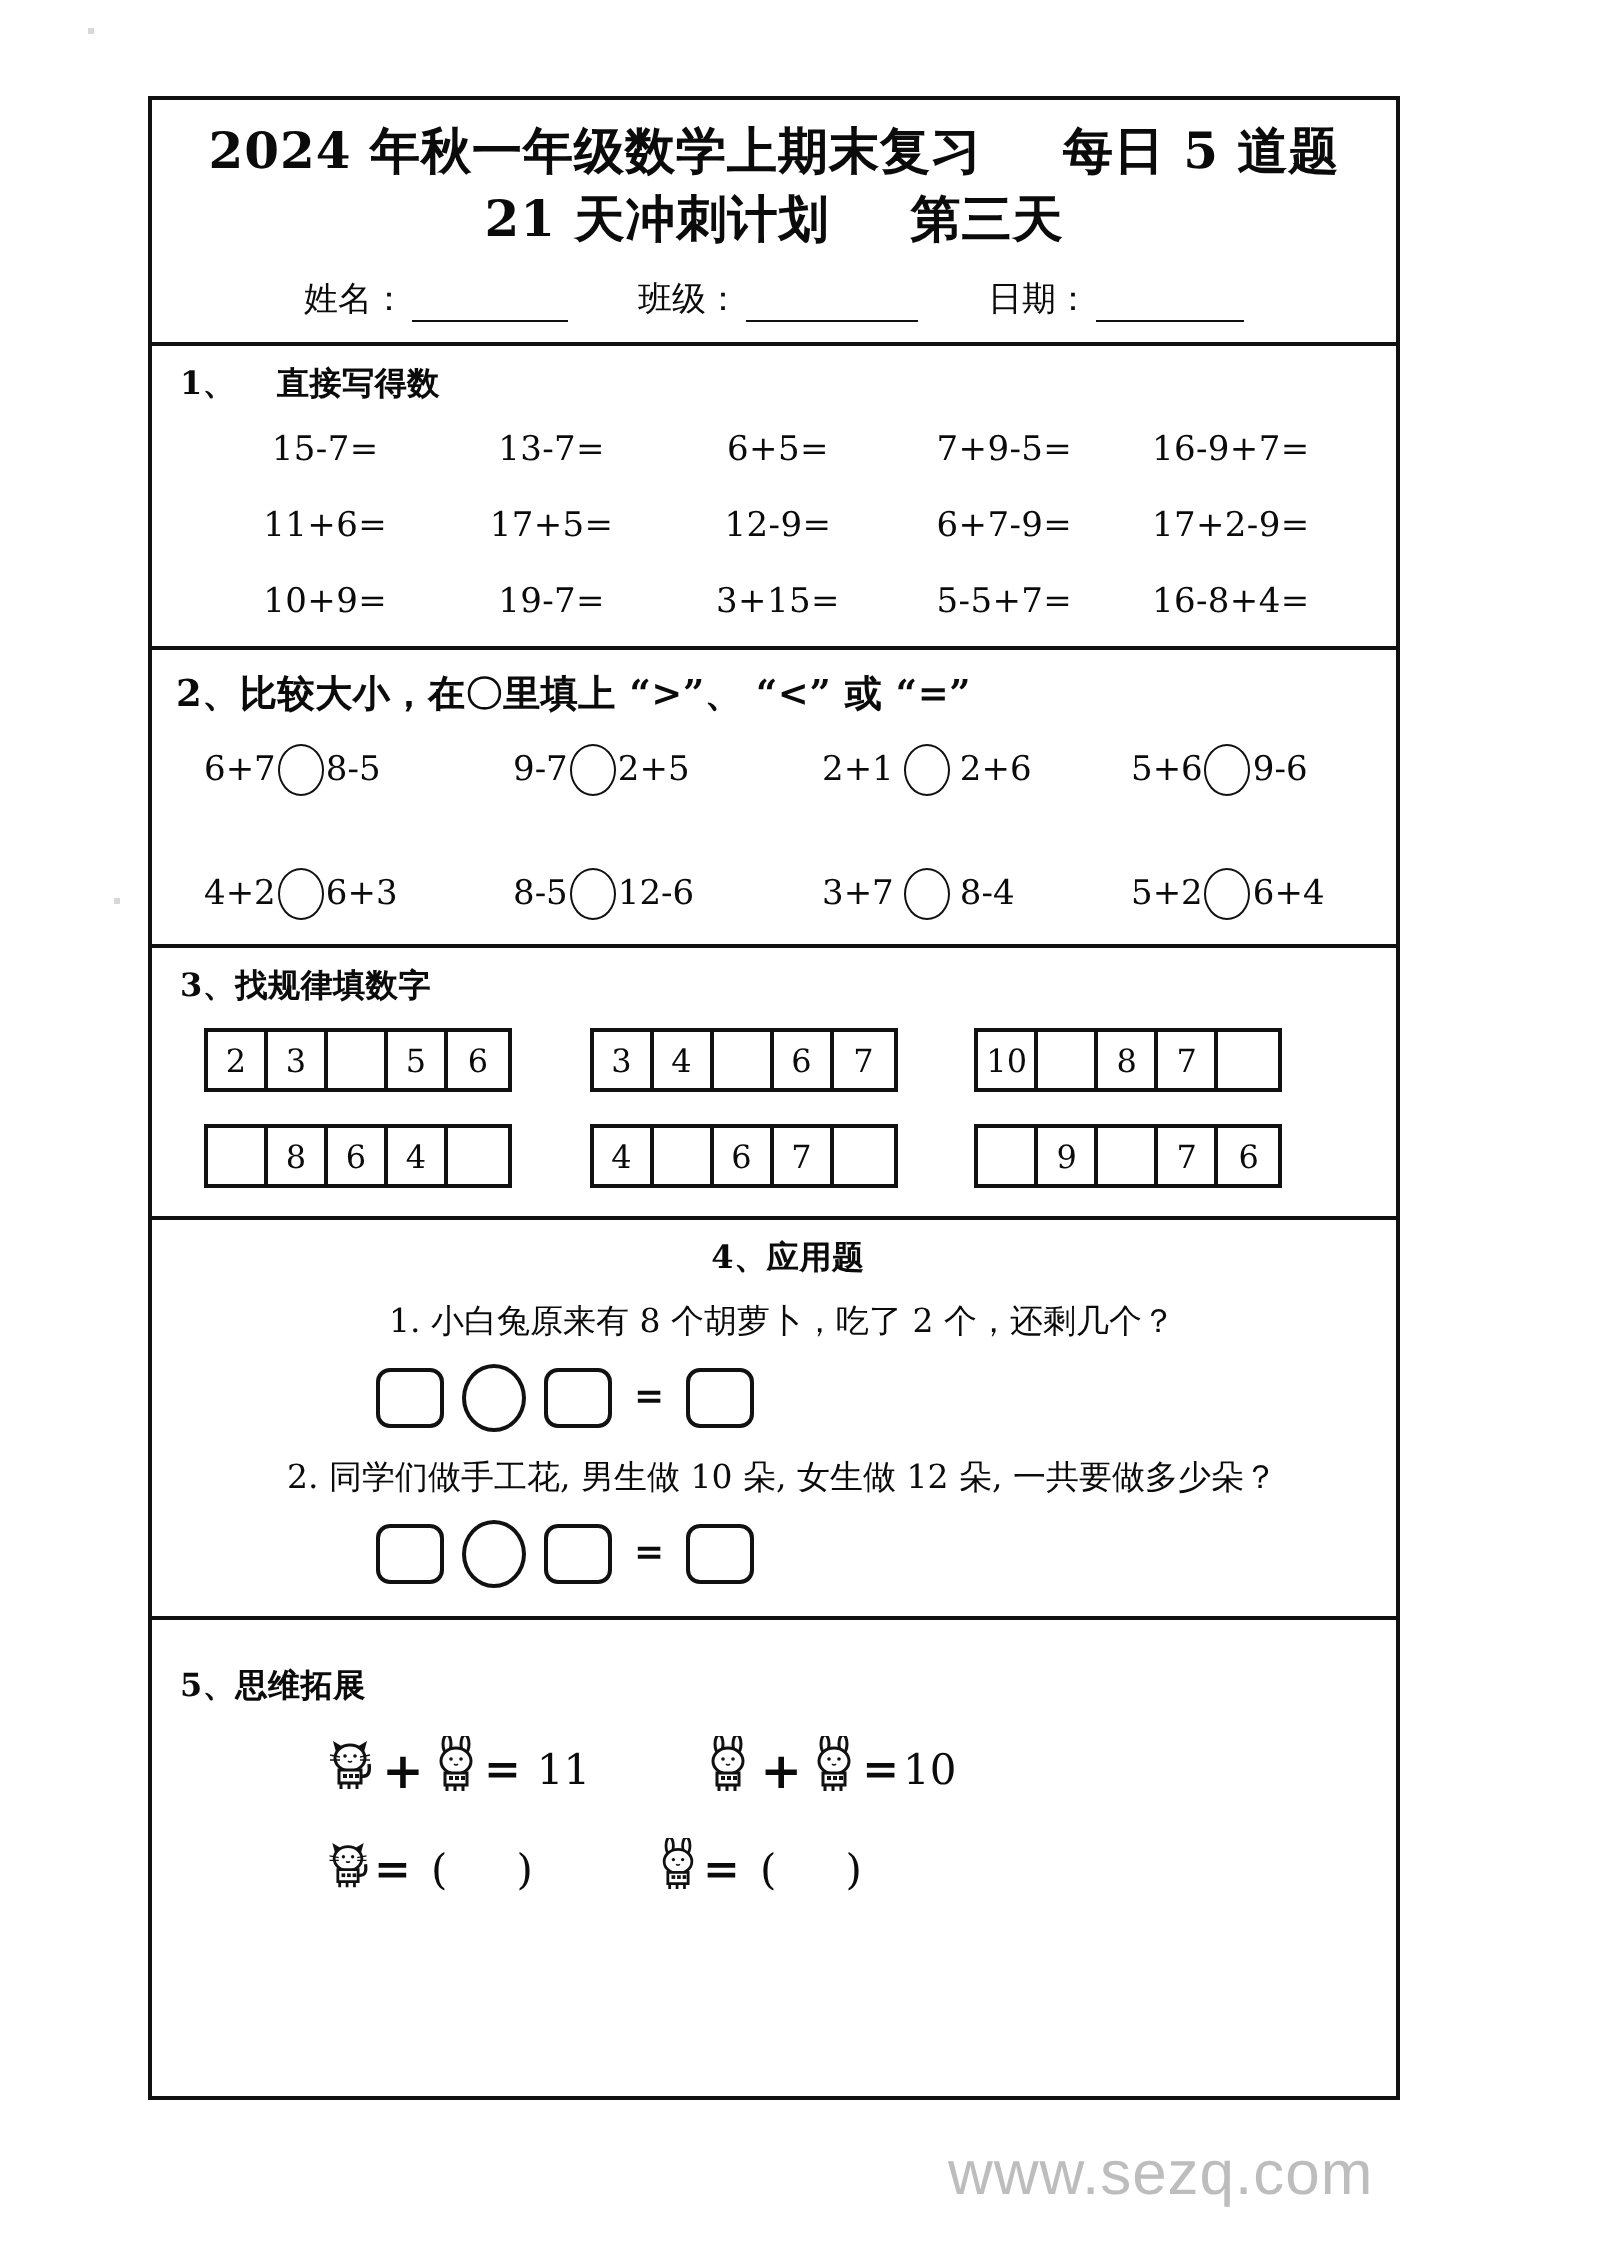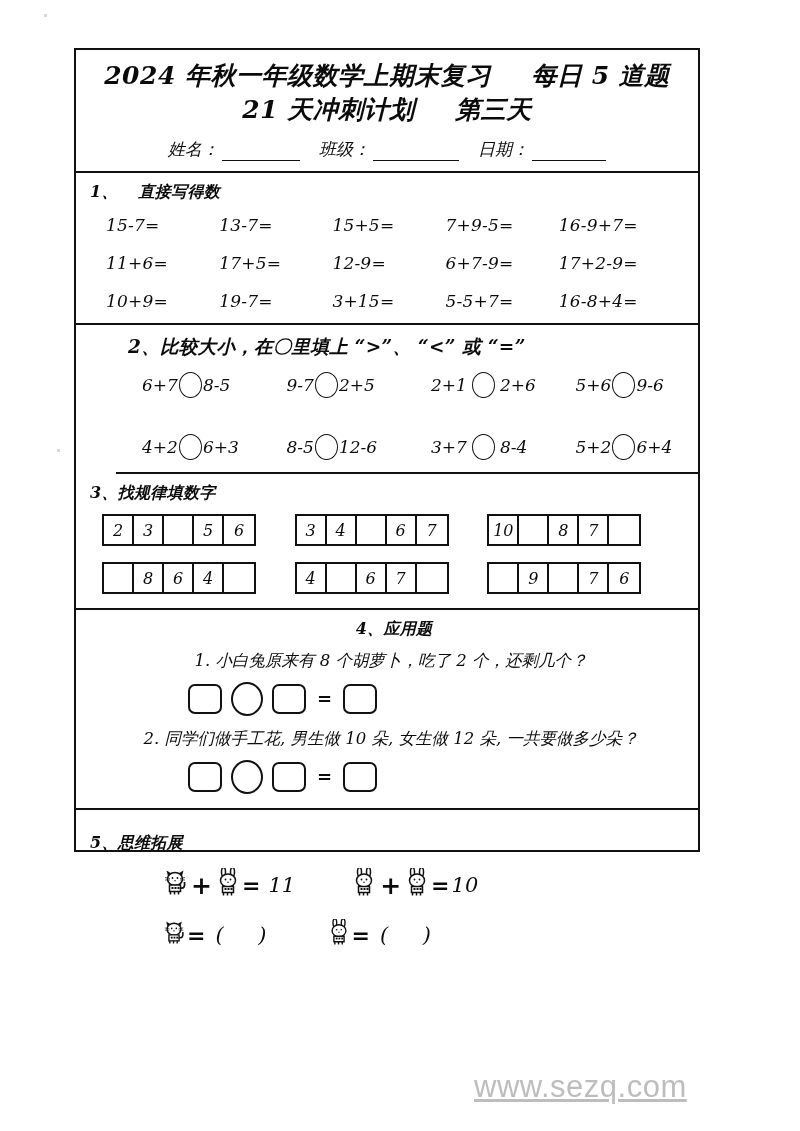--- a/index.html
+++ b/index.html
@@ -15,25 +15,24 @@
     color: #0b0b0b;
     overflow: hidden;
   }
 
   
   .sheet {
     position: absolute;
     left: 74px;
     top: 48px;
     width: 626px;
-    height: 804px;
+    height: 1002px;
     border: 2px solid #111;
     box-sizing: border-box;
     background: #fff;
-    font-style: italic;
   }
 
   .band {
     border-bottom: 2px solid #111;
     box-sizing: border-box;
     position: relative;
   }
   .band:last-child { border-bottom: none; margin-top: 14px; }
 
   
@@ -46,21 +45,21 @@
     line-height: 1.28;
     white-space: nowrap;
   }
   .title-line.l2 { margin-top: 2px; }
   .title-gap { display: inline-block; width: 22px; }
 
   .idrow {
     display: flex;
     align-items: flex-end;
     justify-content: center;
-    gap: 5px;
+    gap: 21px;
     margin-top: 12px;
     font-size: 17px;
     padding-bottom: 4px;
   }
   .idfield { display: flex; align-items: flex-end; white-space: nowrap; }
   .idlabel { font-size: 17px; }
   .idline {
     display: inline-block;
     border-bottom: 1.6px solid #111;
     margin-left: 3px;
@@ -82,24 +81,24 @@
 
   
   .s1 { padding-bottom: 12px; }
   .calc-grid {
     display: grid;
     grid-template-columns: repeat(5, 1fr);
     row-gap: 18px;
     padding: 10px 26px 0 30px;
     font-size: 17px;
   }
-  .calc-cell { white-space: nowrap; letter-spacing: 0.2px; }
-
-  
-  .s2 { padding-bottom: 12px; margin-left: 40px; }
+  .calc-cell { white-space: nowrap; letter-spacing: 0.2px; text-align: center; }
+
+  
+  .s2 { padding-bottom: 12px; }
   .s2 .sec-h { font-size: 18.5px; padding-left: 12px; }
   .cmp-grid {
     display: grid;
     grid-template-columns: repeat(4, 1fr);
     row-gap: 14px;
     padding: 11px 14px 0 26px;
     font-size: 17px;
     gap: 36px;
   }
   .cmp-cell {
@@ -205,21 +204,20 @@
   
   .watermark {
     position: absolute;
     left: 474px;
     top: 1069px;
     font-family: "Liberation Sans", sans-serif;
     font-size: 31px;
     color: #bdbdbd;
     letter-spacing: 0.5px;
     white-space: nowrap;
-    text-decoration: underline;
   }
   .corner-dot {
     position: absolute;
     width: 3px; height: 3px;
     background: #d8d8d8;
   }
 </style>
 </head>
 <body>
 
@@ -255,21 +253,21 @@
 
   <div class="band s1">
     <div class="sec-h">
       <span>1、</span>
       <span class="num-sp"></span>
       <span>直接写得数</span>
     </div>
     <div class="calc-grid">
       <span class="calc-cell">15-7=</span>
       <span class="calc-cell">13-7=</span>
-      <span class="calc-cell">15+5=</span>
+      <span class="calc-cell">6+5=</span>
       <span class="calc-cell">7+9-5=</span>
       <span class="calc-cell">16-9+7=</span>
       <span class="calc-cell">11+6=</span>
       <span class="calc-cell">17+5=</span>
       <span class="calc-cell">12-9=</span>
       <span class="calc-cell">6+7-9=</span>
       <span class="calc-cell">17+2-9=</span>
       <span class="calc-cell">10+9=</span>
       <span class="calc-cell">19-7=</span>
       <span class="calc-cell">3+15=</span>

